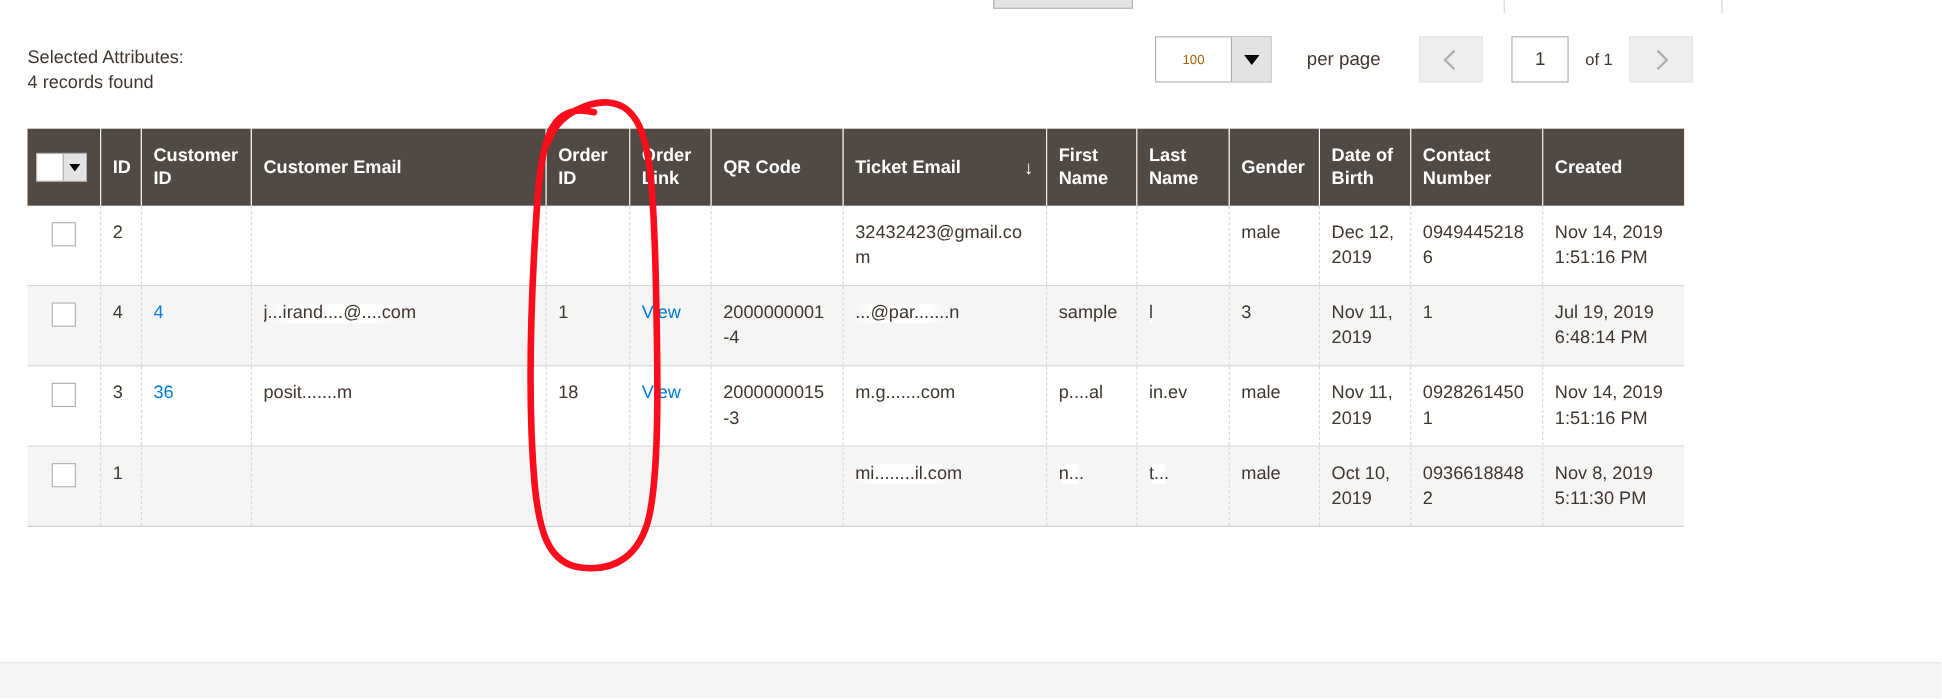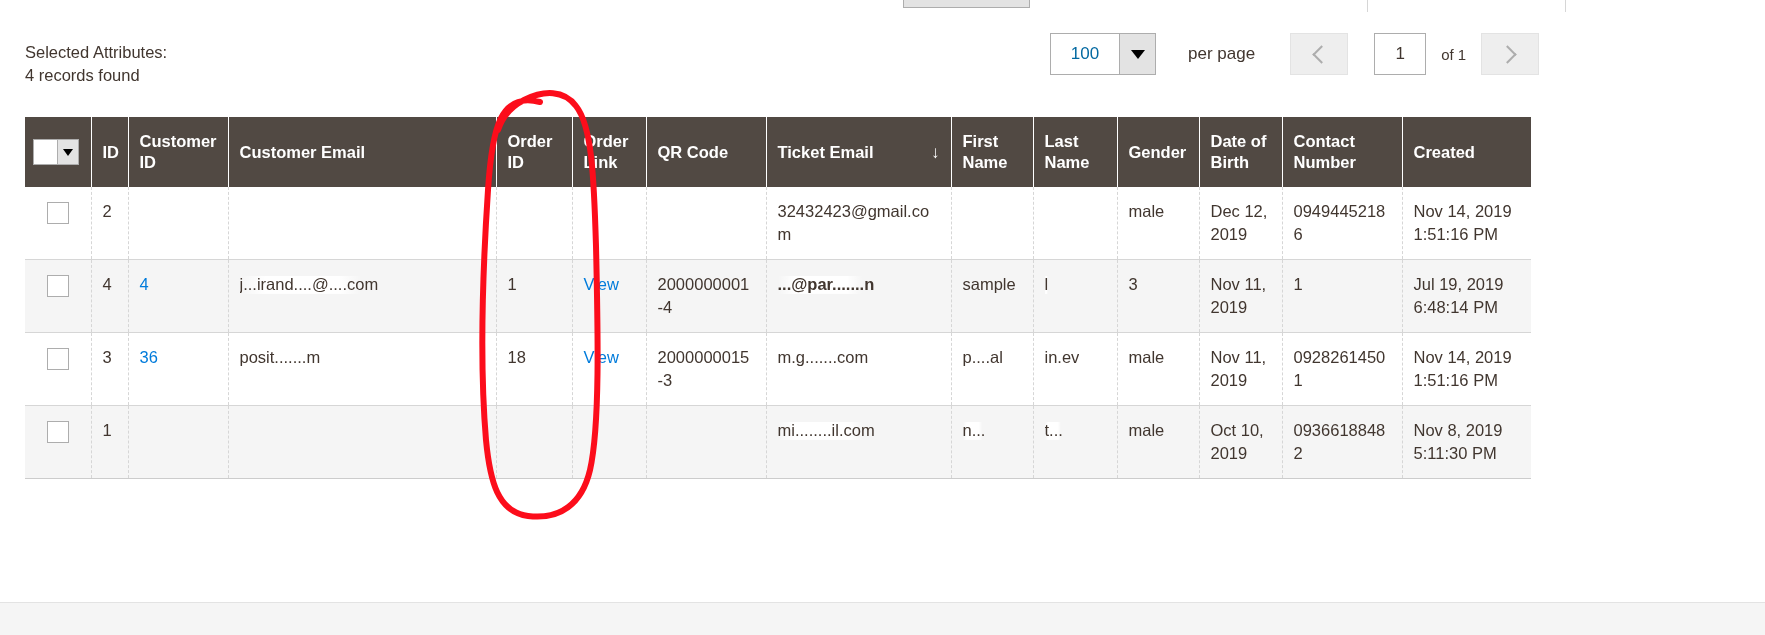--- a/index.html
+++ b/index.html
@@ -28,21 +28,21 @@
     white-space: nowrap;
   }
   .hdr-left div { white-space: nowrap; }
 
   .pager { position: absolute; left: 1050px; top: 33px; display: flex; align-items: center; }
   .limit {
     display: flex; height: 42px; border: 1px solid #adadad; background: #fff;
   }
   .limit-val {
     display: flex; align-items: center; justify-content: center;
-    width: 68px; font-size: 17px; color: #0369a1;
+    width: 68px; font-size: 12px; color: #a16207;
   }
   .limit-arrow {
     width: 36px; display: flex; align-items: center; justify-content: center;
     background: #e3e3e3; border-left: 1px solid #adadad;
   }
   .caret-dn {
     width: 0; height: 0; border-left: 7px solid transparent;
     border-right: 7px solid transparent; border-top: 9px solid #000;
   }
   .per-page { margin-left: 32px; font-size: 17px; color: #41362f; }
@@ -226,21 +226,21 @@
         <tr class="alt">
           <td>
             <span class="row-cb"></span>
           </td>
           <td><span>4</span></td>
           <td><span class="lnk">4</span></td>
           <td><span style="color: rgb(65, 54, 47); background: linear-gradient(90deg, rgba(255, 255, 255, 0) 0%, rgb(255, 255, 255) 18%, rgb(255, 255, 255) 72%, rgba(255, 255, 255, 0) 88%) 0px 62% / 100% 78% no-repeat; display: inline-block; max-width: 100%; overflow: hidden; white-space: nowrap;">j...irand....@....com</span></td>
           <td><span>1</span></td>
           <td><span class="lnk">View</span></td>
           <td><span>2000000001-4</span></td>
-          <td><span style="color: rgb(65, 54, 47); background: linear-gradient(90deg, rgba(255, 255, 255, 0) 0%, rgb(255, 255, 255) 18%, rgb(255, 255, 255) 72%, rgba(255, 255, 255, 0) 88%) 0px 62% / 100% 78% no-repeat; display: inline-block; max-width: 100%; overflow: hidden; white-space: nowrap; font-weight: bold;">...@par.......n</span></td>
+          <td><span style="color: rgb(65, 54, 47); background: linear-gradient(90deg, rgba(255, 255, 255, 0) 0%, rgb(255, 255, 255) 18%, rgb(255, 255, 255) 72%, rgba(255, 255, 255, 0) 88%) 0px 62% / 100% 78% no-repeat; display: inline-block; max-width: 100%; overflow: hidden; white-space: nowrap;">...@par.......n</span></td>
           <td><span>sample</span></td>
           <td><span style="color: rgb(65, 54, 47); background: linear-gradient(90deg, rgba(255, 255, 255, 0) 0%, rgb(255, 255, 255) 18%, rgb(255, 255, 255) 72%, rgba(255, 255, 255, 0) 88%) 0px 62% / 100% 78% no-repeat; display: inline-block; max-width: 100%; overflow: hidden; white-space: nowrap;">l</span></td>
           <td><span>3</span></td>
           <td><span>Nov 11, 2019</span></td>
           <td><span>1</span></td>
           <td><span>Jul 19, 2019 6:48:14 PM</span></td>
         </tr>
         <tr>
           <td>
             <span class="row-cb"></span>

